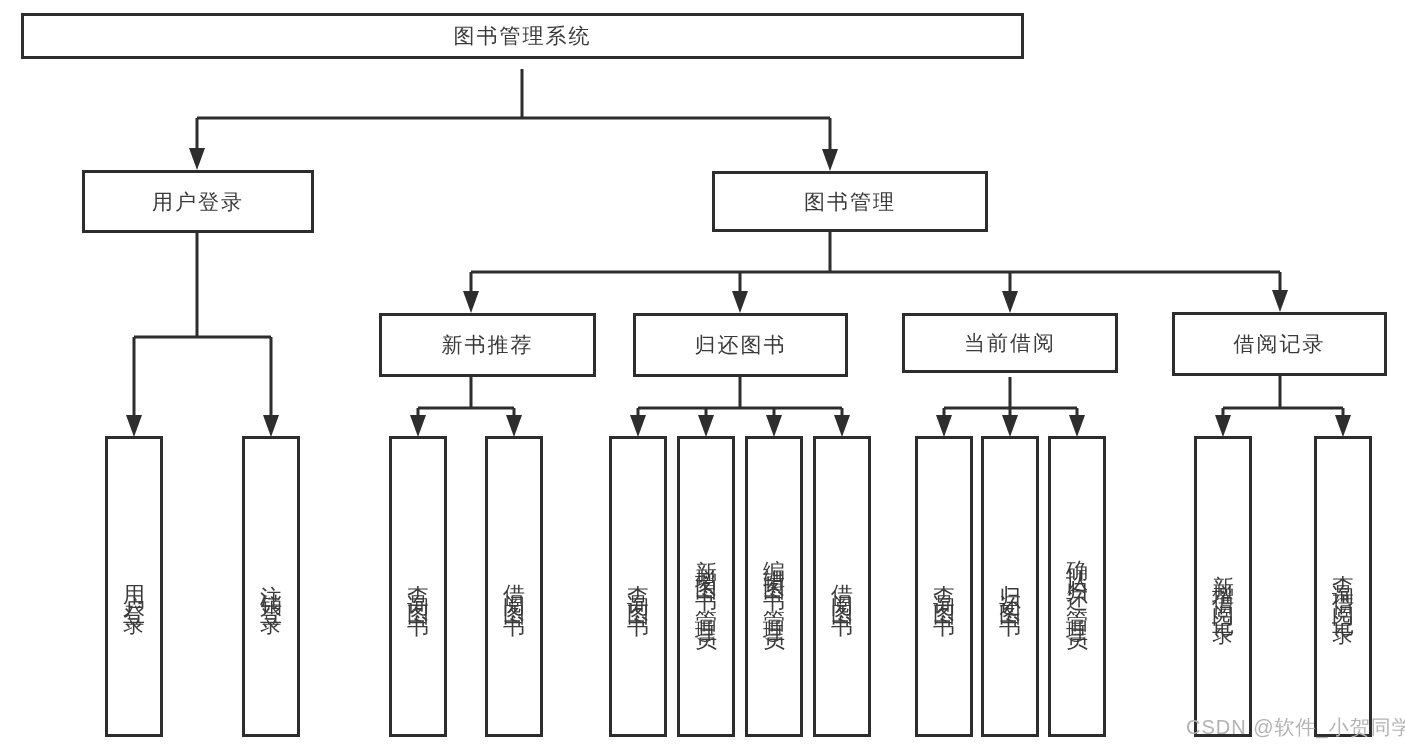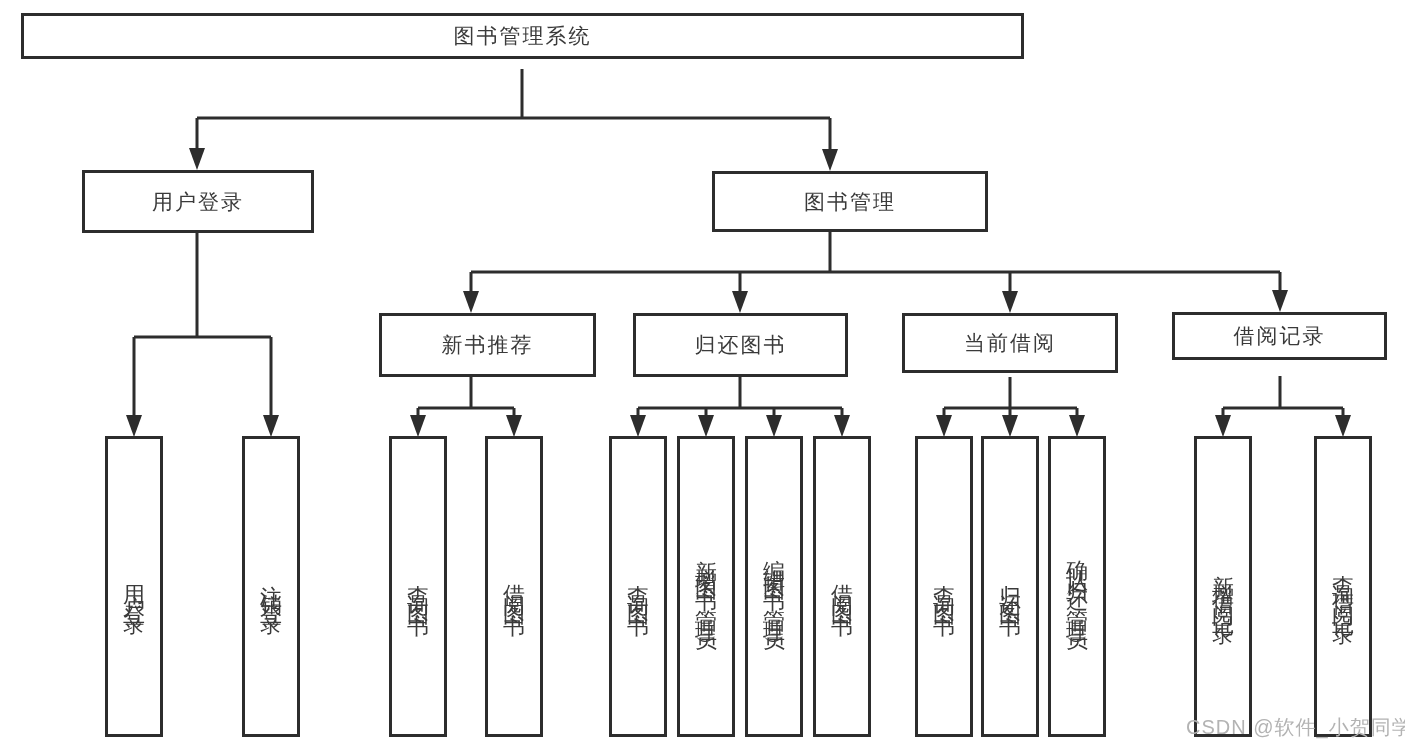--- a/index.html
+++ b/index.html
@@ -106,21 +106,21 @@
 
   <div class="hbox" style="left:379px;top:313px;width:217px;height:64px;">
     <span>新书推荐</span>
   </div>
   <div class="hbox" style="left:633px;top:313px;width:215px;height:64px;">
     <span>归还图书</span>
   </div>
   <div class="hbox" style="left:902px;top:313px;width:216px;height:60px;">
     <span>当前借阅</span>
   </div>
-  <div class="hbox" style="left:1172px;top:312px;width:215px;height:48px;">
+  <div class="hbox" style="left:1172px;top:312px;width:215px;height:64px;">
     <span>借阅记录</span>
   </div>
 
   <div class="leaf" style="left:105px;">
     <span class="vtext">用户登录</span>
   </div>
   <div class="leaf" style="left:242px;">
     <span class="vtext">注销登录</span>
   </div>
 

